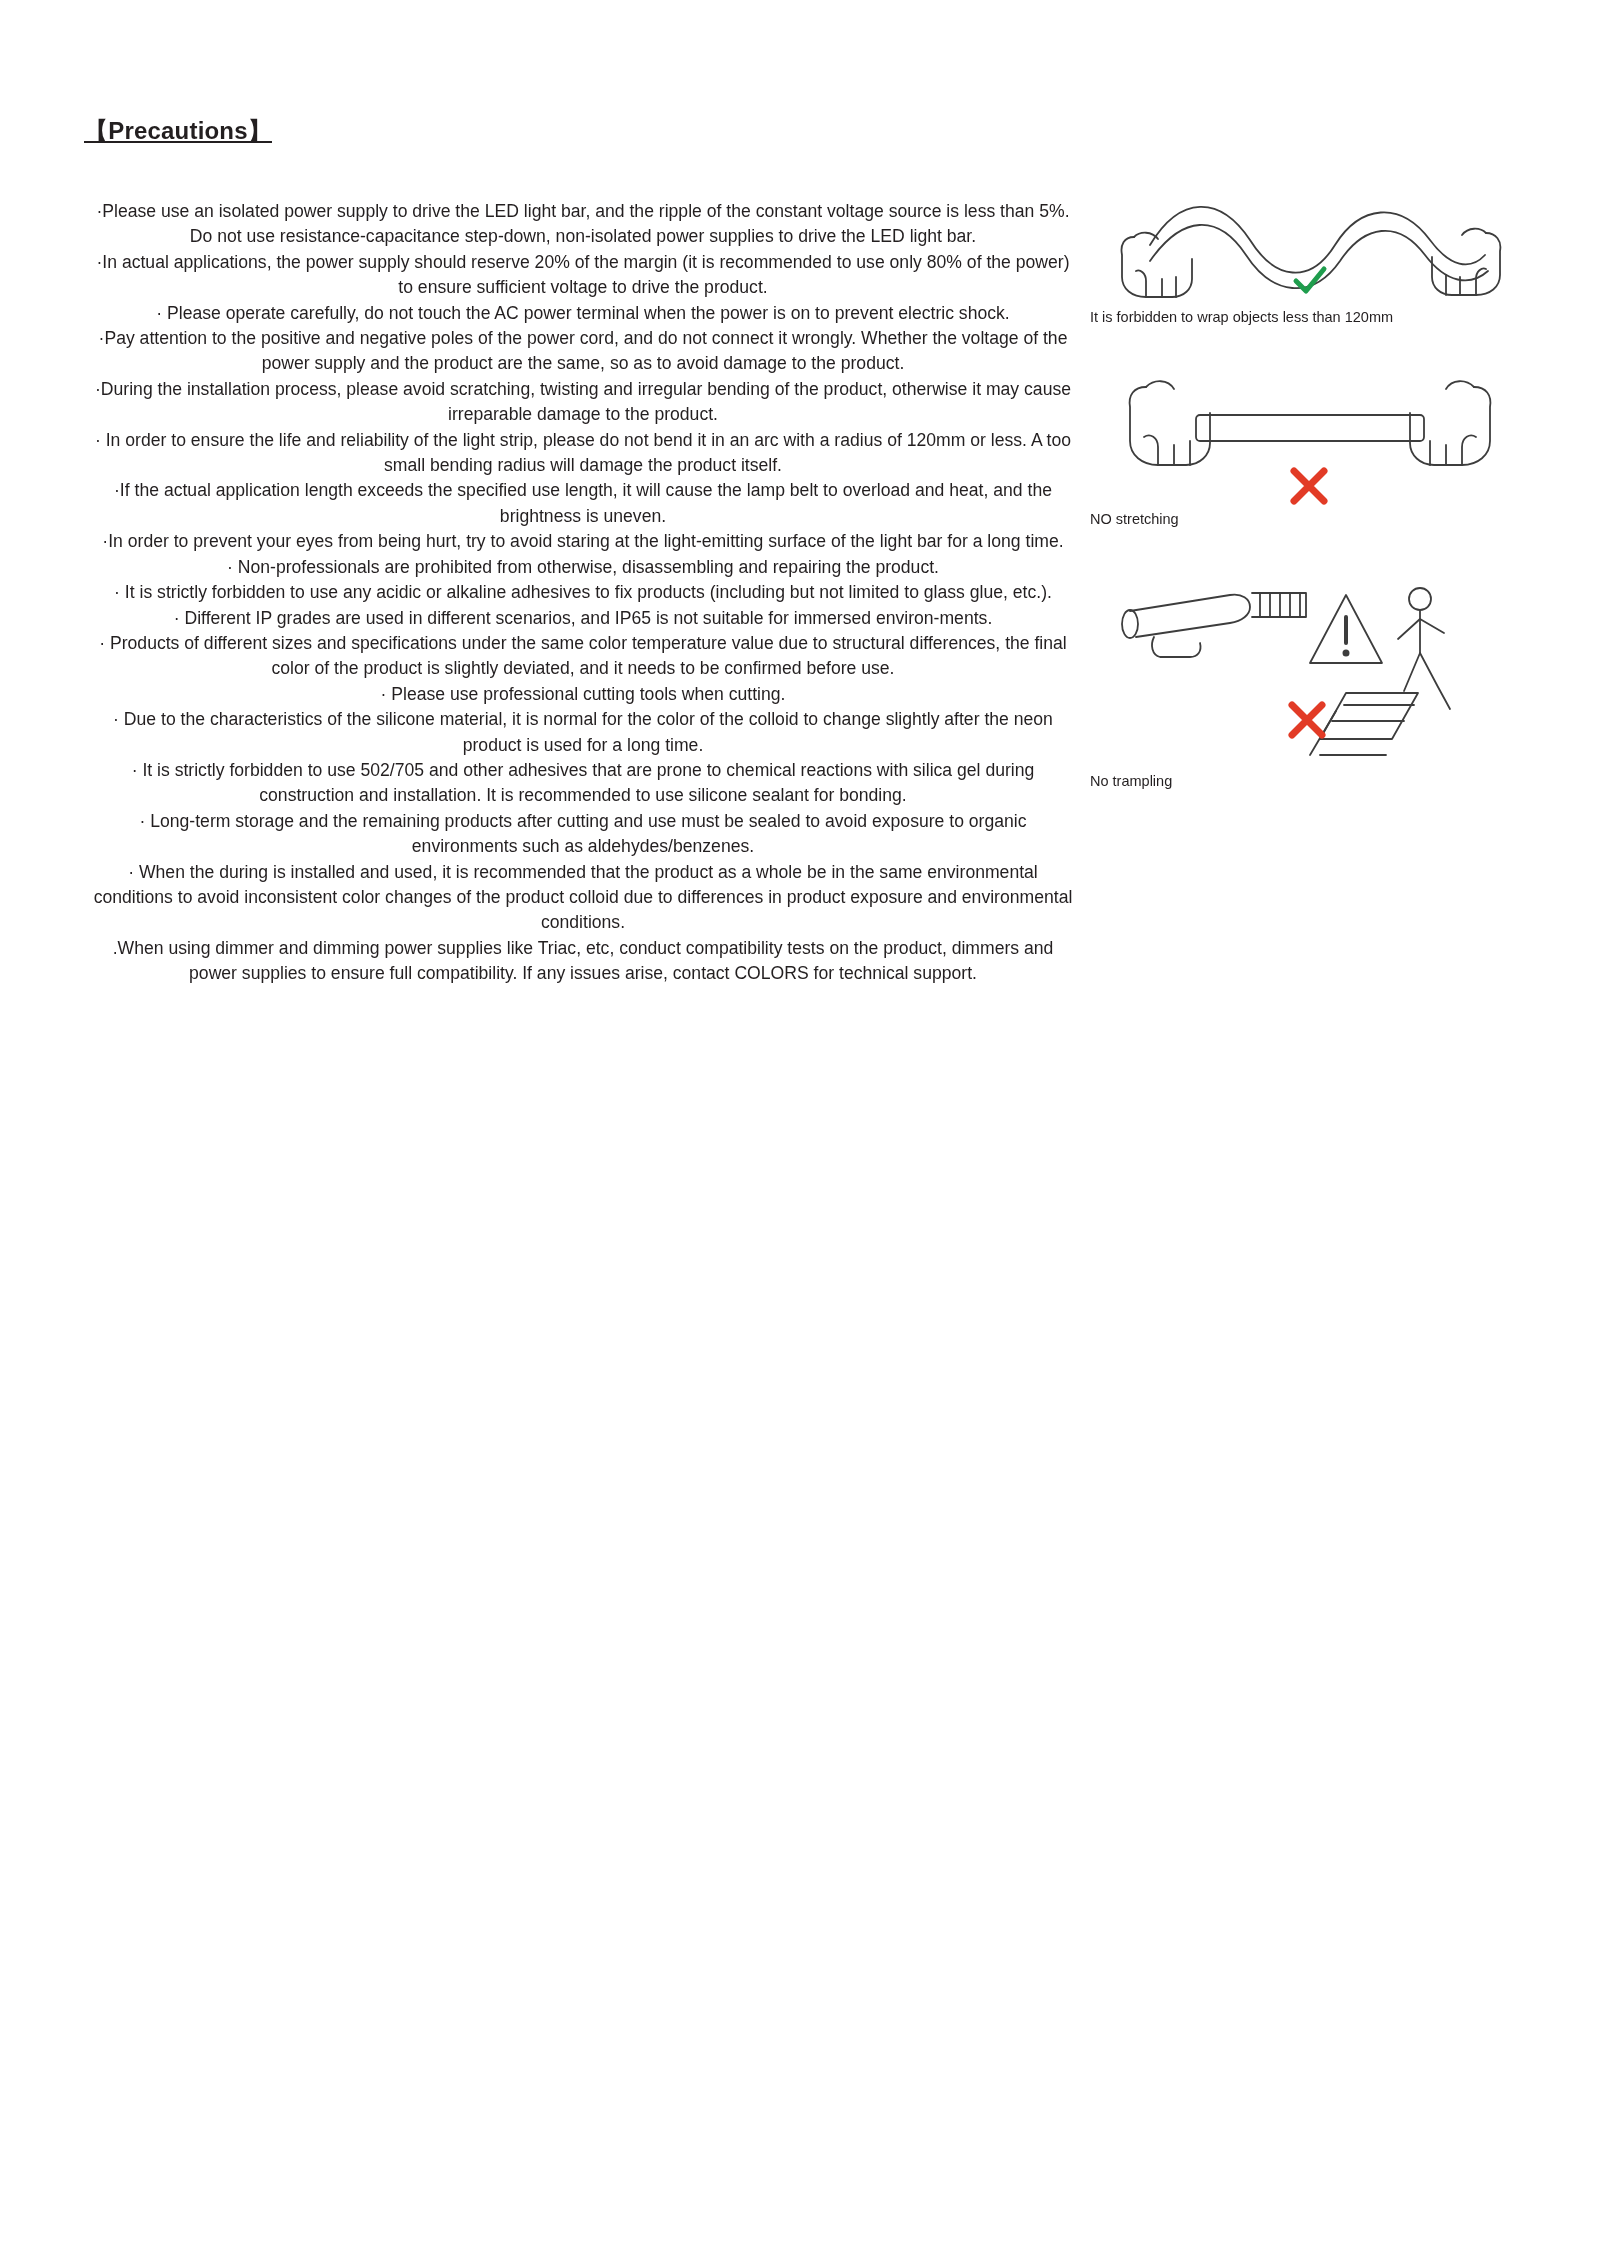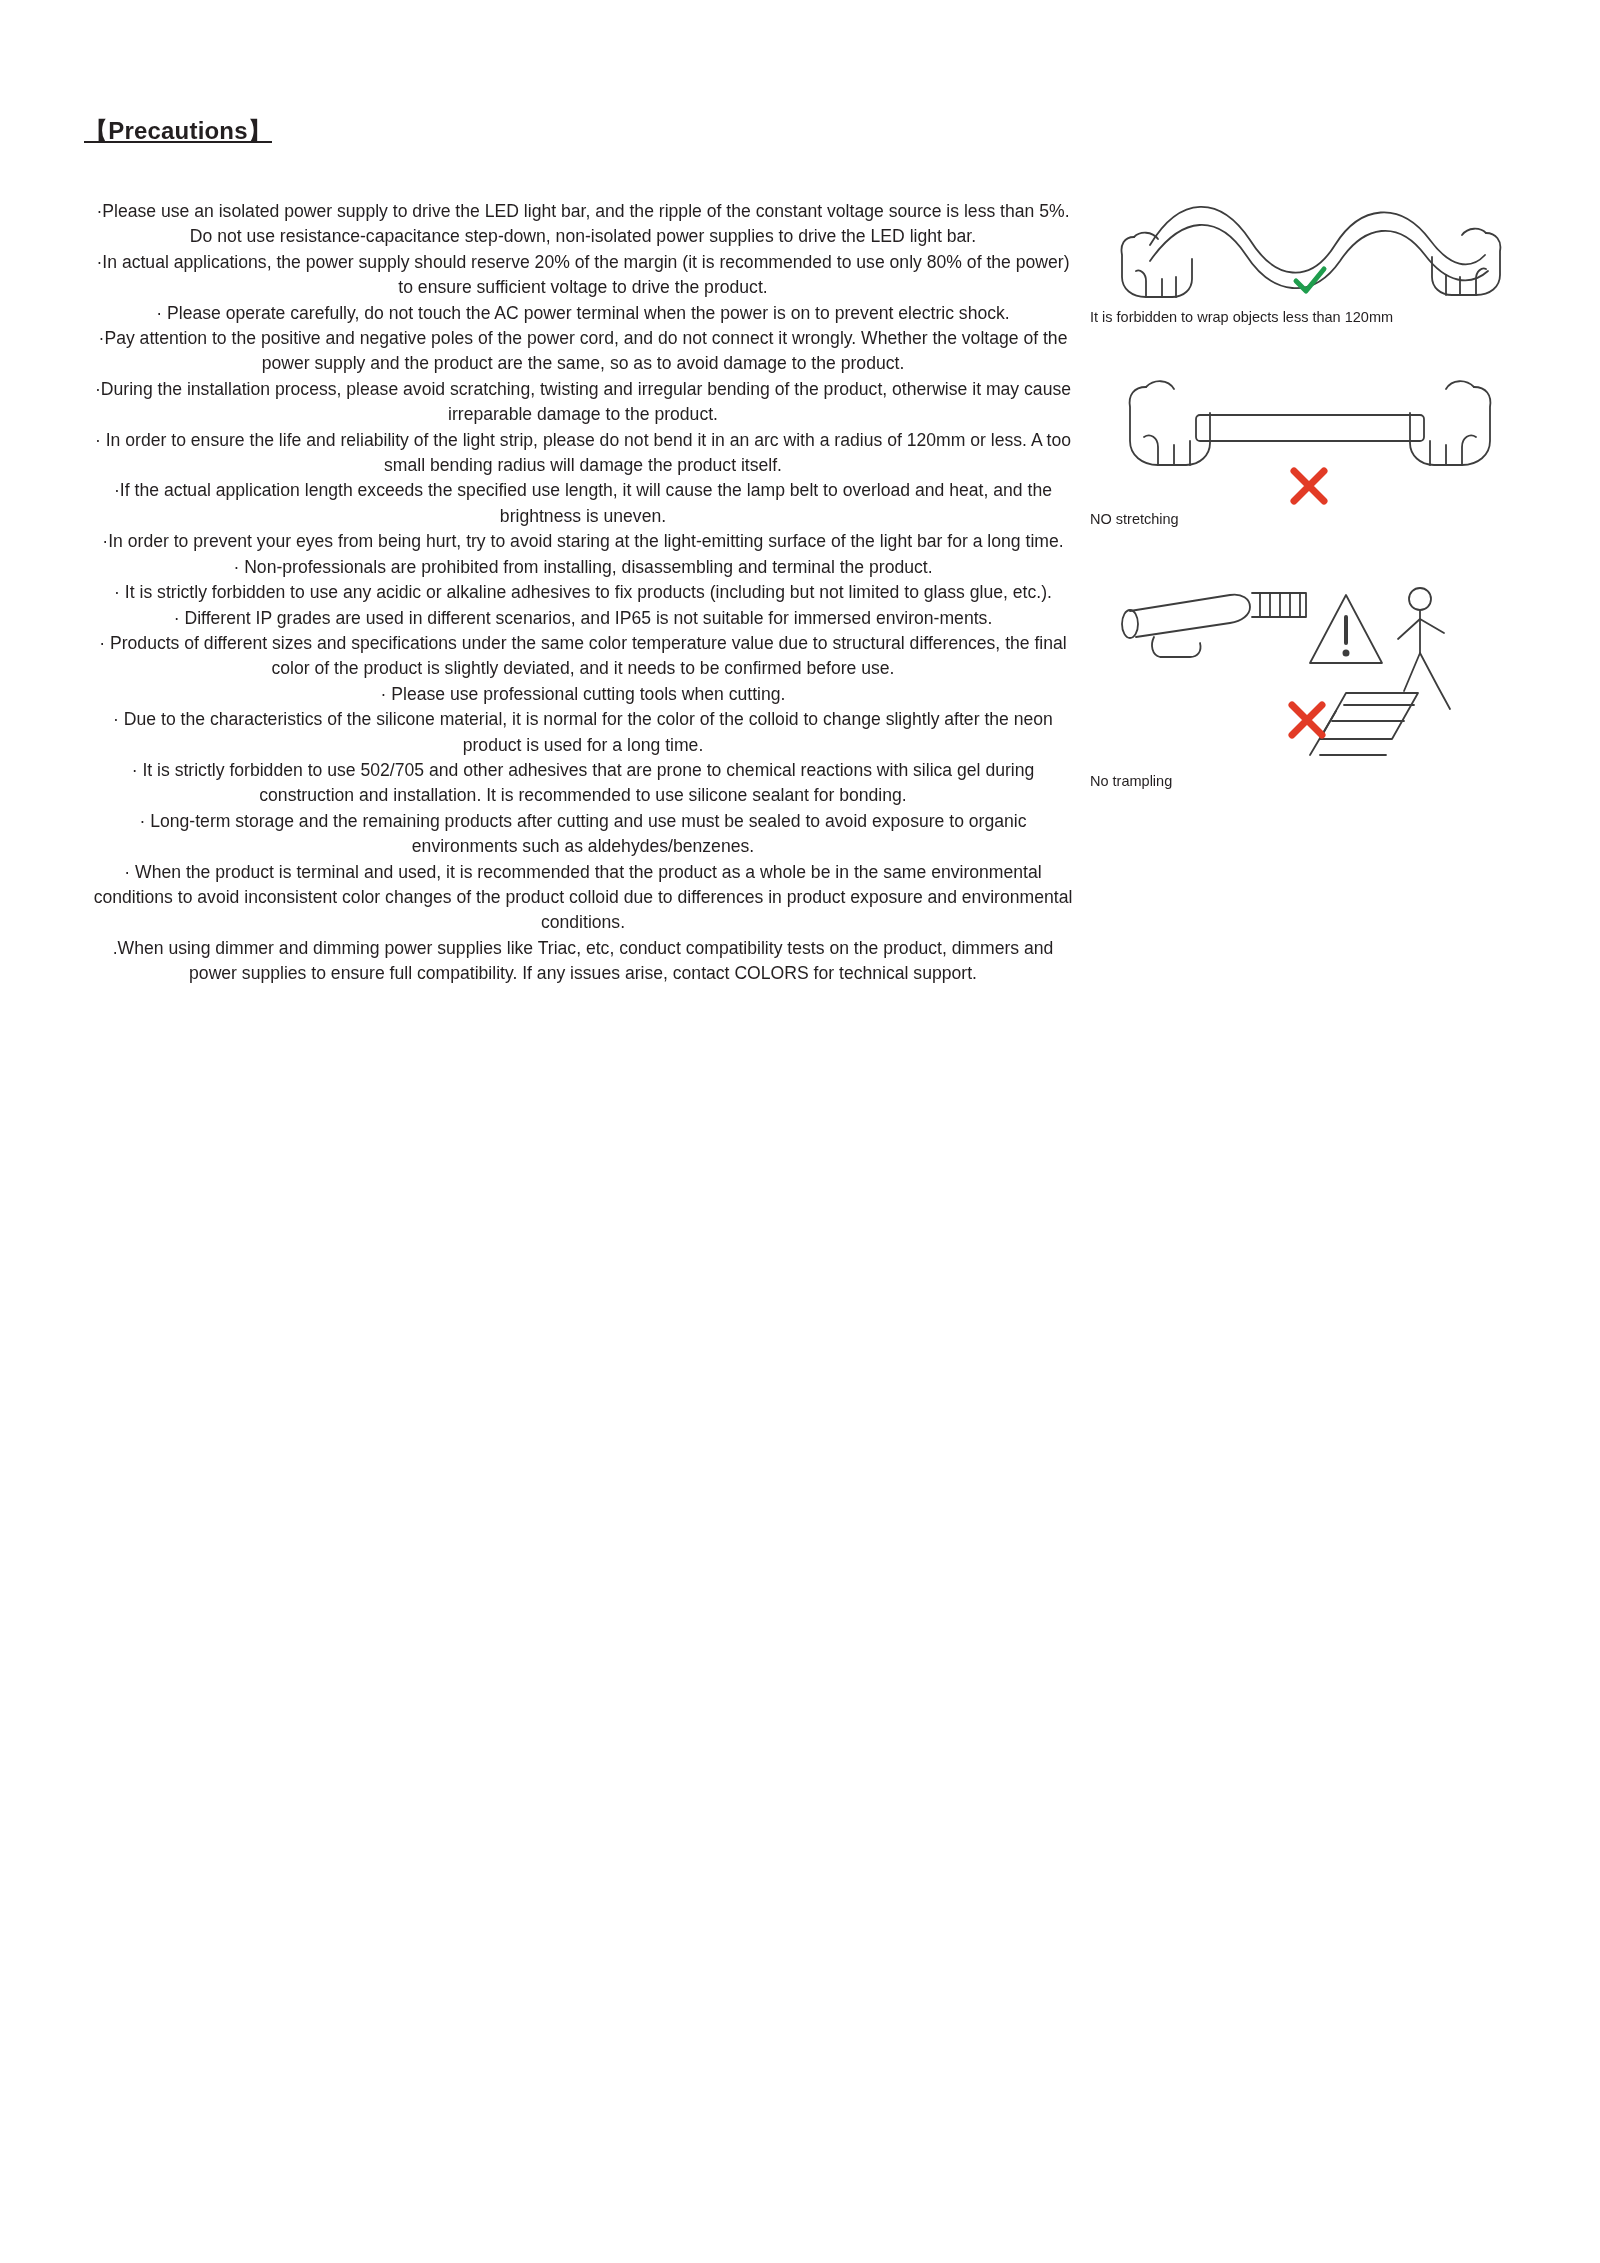--- a/index.html
+++ b/index.html
@@ -78,29 +78,29 @@
 
   <div class="body-text">
     <p>·Please use an isolated power supply to drive the LED light bar, and the ripple of the constant voltage source is less than 5%. Do not use resistance-capacitance step-down, non-isolated power supplies to drive the LED light bar.</p>
     <p>·In actual applications, the power supply should reserve 20% of the margin (it is recommended to use only 80% of the power) to ensure sufficient voltage to drive the product.</p>
     <p>· Please operate carefully, do not touch the AC power terminal when the power is on to prevent electric shock.</p>
     <p>·Pay attention to the positive and negative poles of the power cord, and do not connect it wrongly. Whether the voltage of the power supply and the product are the same, so as to avoid damage to the product.</p>
     <p>·During the installation process, please avoid scratching, twisting and irregular bending of the product, otherwise it may cause irreparable damage to the product.</p>
     <p>· In order to ensure the life and reliability of the light strip, please do not bend it in an arc with a radius of 120mm or less. A too small bending radius will damage the product itself.</p>
     <p>·If the actual application length exceeds the specified use length, it will cause the lamp belt to overload and heat, and the brightness is uneven.</p>
     <p>·In order to prevent your eyes from being hurt, try to avoid staring at the light-emitting surface of the light bar for a long time.</p>
-    <p>· Non-professionals are prohibited from installing, disassembling and terminal the product.</p>
+    <p>· Non-professionals are prohibited from otherwise, disassembling and repairing the product.</p>
     <p>· It is strictly forbidden to use any acidic or alkaline adhesives to fix products (including but not limited to glass glue, etc.).</p>
     <p>· Different IP grades are used in different scenarios, and IP65 is not suitable for immersed environ-ments.</p>
     <p>· Products of different sizes and specifications under the same color temperature value due to structural differences, the final color of the product is slightly deviated, and it needs to be confirmed before use.</p>
     <p>· Please use professional cutting tools when cutting.</p>
     <p>· Due to the characteristics of the silicone material, it is normal for the color of the colloid to change slightly after the neon product is used for a long time.</p>
     <p>· It is strictly forbidden to use 502/705 and other adhesives that are prone to chemical reactions with silica gel during construction and installation. It is recommended to use silicone sealant for bonding.</p>
     <p>· Long-term storage and the remaining products after cutting and use must be sealed to avoid exposure to organic environments such as aldehydes/benzenes.</p>
-    <p>· When the product is terminal and used, it is recommended that the product as a whole be in the same environmental conditions to avoid inconsistent color changes of the product colloid due to differences in product exposure and environmental conditions.</p>
+    <p>· When the during is installed and used, it is recommended that the product as a whole be in the same environmental conditions to avoid inconsistent color changes of the product colloid due to differences in product exposure and environmental conditions.</p>
     <p>.When using dimmer and dimming power supplies like Triac, etc, conduct compatibility tests on the product, dimmers and power supplies to ensure full compatibility. If any issues arise, contact COLORS for technical support.</p>
   </div>
 
   <div class="figures">
 
     <div class="figure fig-1">
       <div class="fig-svg-wrap">
         <svg width="400" height="120" viewBox="0 0 400 120" fill="none" stroke="#3d3d3d" stroke-width="1.8" stroke-linecap="round" stroke-linejoin="round">
 
           <path d="M40 60 C 70 10, 110 10, 140 55 C 165 95, 200 100, 225 60 C 250 20, 290 15, 320 55 C 340 82, 360 86, 375 70"></path>

